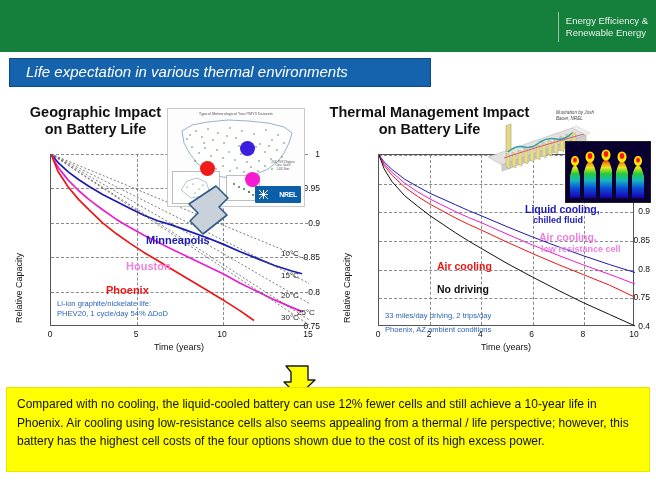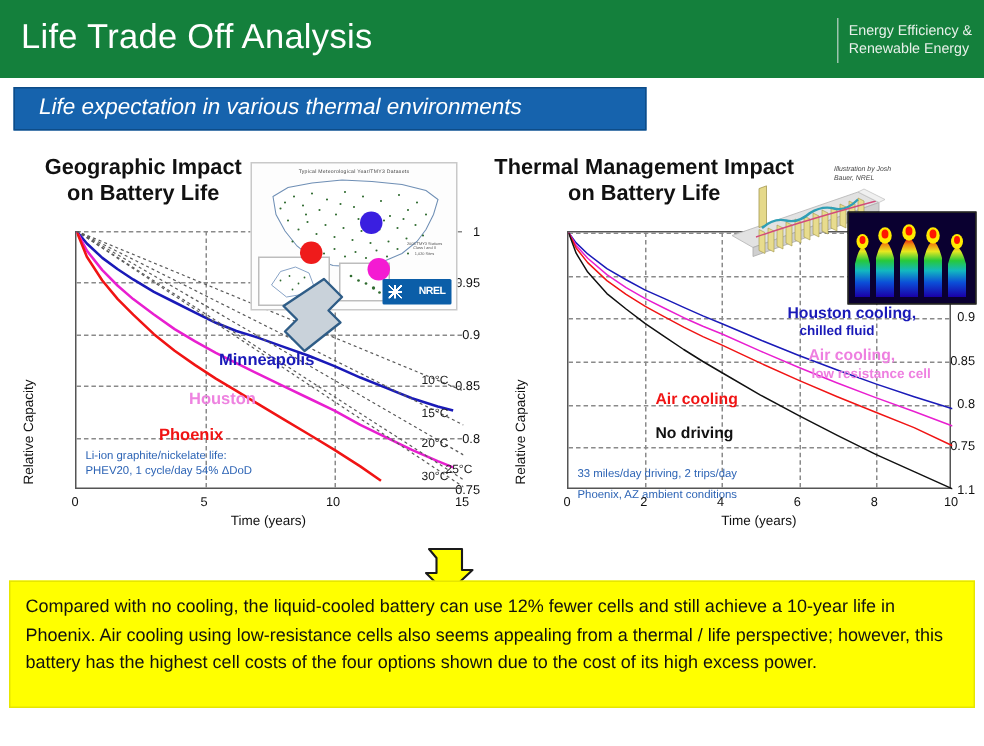--- a/index.html
+++ b/index.html
@@ -93,21 +93,20 @@
        background:linear-gradient(90deg,#0d7a39 0%,#0e8a3f 55%,#0a6b33 100%);}
   .ftr-l{position:absolute;left:12px;top:3px;font-size:9.5px;font-weight:bold;color:#fff;}
   .ftr-r{position:absolute;right:8px;top:4px;font-size:7.6px;color:#dff0e4;}
 </style>
 </head>
 <body>
 
 <div id="slide">
 
   <div class="hdr">
-    <div class="hdr-title">Life Trade Off Analysis</div>
     <div class="doe-wrap">
       <div class="doe-rule"></div>
       <div class="doe-right">
         <div>Energy Efficiency &amp;</div>
         <div>Renewable Energy</div>
       </div>
     </div>
   </div>
 
   <div class="subbar">
@@ -171,21 +170,21 @@
         <div class="xtick" style="left: 128px; top: 181px;">5</div>
         <div class="xtick" style="left: 214px; top: 181px;">10</div>
         <div class="xtick" style="left: 300px; top: 181px;">15</div>
       </div>
     <div class="axis-x-lab" style="left:42px;top:194px;width:258px;">Time (years)</div>
   </div>
 
   <div class="chart" id="chart-right" style="left:336px;top:148px;width:314px;height:212px;">
     <div class="axis-y-lab" id="ylab-R" style="left:6px;top:175px;">Relative Capacity</div>
     <div id="yticks-R">
-        <div class="ytick" style="top: 178px; width: 38px;">1.1</div>
+        <div class="ytick" style="top: 178px; width: 38px;">0.4</div>
         <div class="ytick" style="top: 149.333px; width: 38px;">0.75</div>
         <div class="ytick" style="top: 120.667px; width: 38px;">0.8</div>
         <div class="ytick" style="top: 92px; width: 38px;">0.85</div>
         <div class="ytick" style="top: 63.3333px; width: 38px;">0.9</div>
         <div class="ytick" style="top: 34.6667px; width: 38px;">0.95</div>
         <div class="ytick" style="top: 6px; width: 38px;">1</div>
       </div>
     <div class="plot boxed" id="plot-R" style="left:42px;top:6px;width:256px;height:172px;">
       <div id="grid-R">
           <div class="gl" style="top: 143.333px;"></div>
@@ -198,21 +197,21 @@
           <div class="gv" style="left: 102.4px;"></div>
           <div class="gv" style="left: 153.6px;"></div>
           <div class="gv" style="left: 204.8px;"></div>
         </div>
       <svg id="svg-R" width="256" height="172" viewBox="0 0 256 172" preserveAspectRatio="none" style="position:absolute;left:0;top:0;">
           <path d="M0.0 0.0 L5.1 6.9 L12.8 14.3 L25.6 24.1 L38.4 31.5 L51.2 38.4 L64.0 44.1 L76.8 49.9 L89.6 55.6 L102.4 60.8 L128.0 71.7 L153.6 82.0 L179.2 91.7 L204.8 100.9 L230.4 109.5 L256.0 117.5" fill="none" stroke="#1a1ab8" stroke-width="1" stroke-linejoin="round"></path>
           <path d="M0.0 0.0 L5.1 8.6 L12.8 17.2 L25.6 28.1 L38.4 36.7 L51.2 44.1 L64.0 50.5 L76.8 56.8 L89.6 62.5 L102.4 67.7 L128.0 79.1 L153.6 90.0 L179.2 100.3 L204.8 110.1 L230.4 119.3 L256.0 129.0" fill="none" stroke="#e81fd0" stroke-width="1" stroke-linejoin="round"></path>
           <path d="M0.0 0.0 L5.1 10.3 L12.8 20.1 L25.6 32.1 L38.4 41.3 L51.2 49.3 L64.0 56.2 L76.8 63.1 L89.6 69.4 L102.4 75.1 L128.0 87.1 L153.6 98.6 L179.2 109.5 L204.8 119.8 L230.4 130.1 L256.0 142.2" fill="none" stroke="#f01414" stroke-width="1" stroke-linejoin="round"></path>
           <path d="M0.0 0.0 L5.1 13.8 L12.8 26.4 L25.6 40.7 L38.4 51.0 L51.2 60.8 L64.0 69.4 L76.8 78.0 L89.6 86.0 L102.4 93.5 L128.0 108.4 L153.6 122.1 L179.2 135.3 L204.8 147.9 L230.4 159.4 L256.0 170.9" fill="none" stroke="#111111" stroke-width="1" stroke-linejoin="round"></path>
         </svg>
-      <div class="clabel" style="left: 146px; top: 48px; font-size: 10.5px; color: rgb(26, 26, 184);">Houston cooling,</div>
+      <div class="clabel" style="left: 146px; top: 48px; font-size: 10.5px; color: rgb(26, 26, 184);">Liquid cooling,</div>
       <div class="clabel" style="left: 154px; top: 60px; font-size: 9px; color: rgb(26, 26, 184);">chilled fluid</div>
       <div class="clabel" style="left: 160px; top: 76px; font-size: 10.5px; color: rgb(238, 127, 224);">Air cooling,</div>
       <div class="clabel" style="left: 162px; top: 89px; font-size: 9px; color: rgb(238, 127, 224);">low resistance cell</div>
       <div class="clabel" style="left: 58px; top: 105px; font-size: 10.5px; color: rgb(240, 20, 20);">Air cooling</div>
       <div class="clabel" style="left: 58px; top: 128px; font-size: 10.5px; color: rgb(17, 17, 17);">No driving</div>
       <div class="cap" style="left:6px;top:146px;margin-top:24px;">Phoenix, AZ ambient conditions</div>
       <div class="cap" style="left:6px;top:156px;">33 miles/day driving, 2 trips/day</div>
     </div>
     <div id="xticks-R">
         <div class="xtick" style="left: 42px; top: 181px;">0</div>

